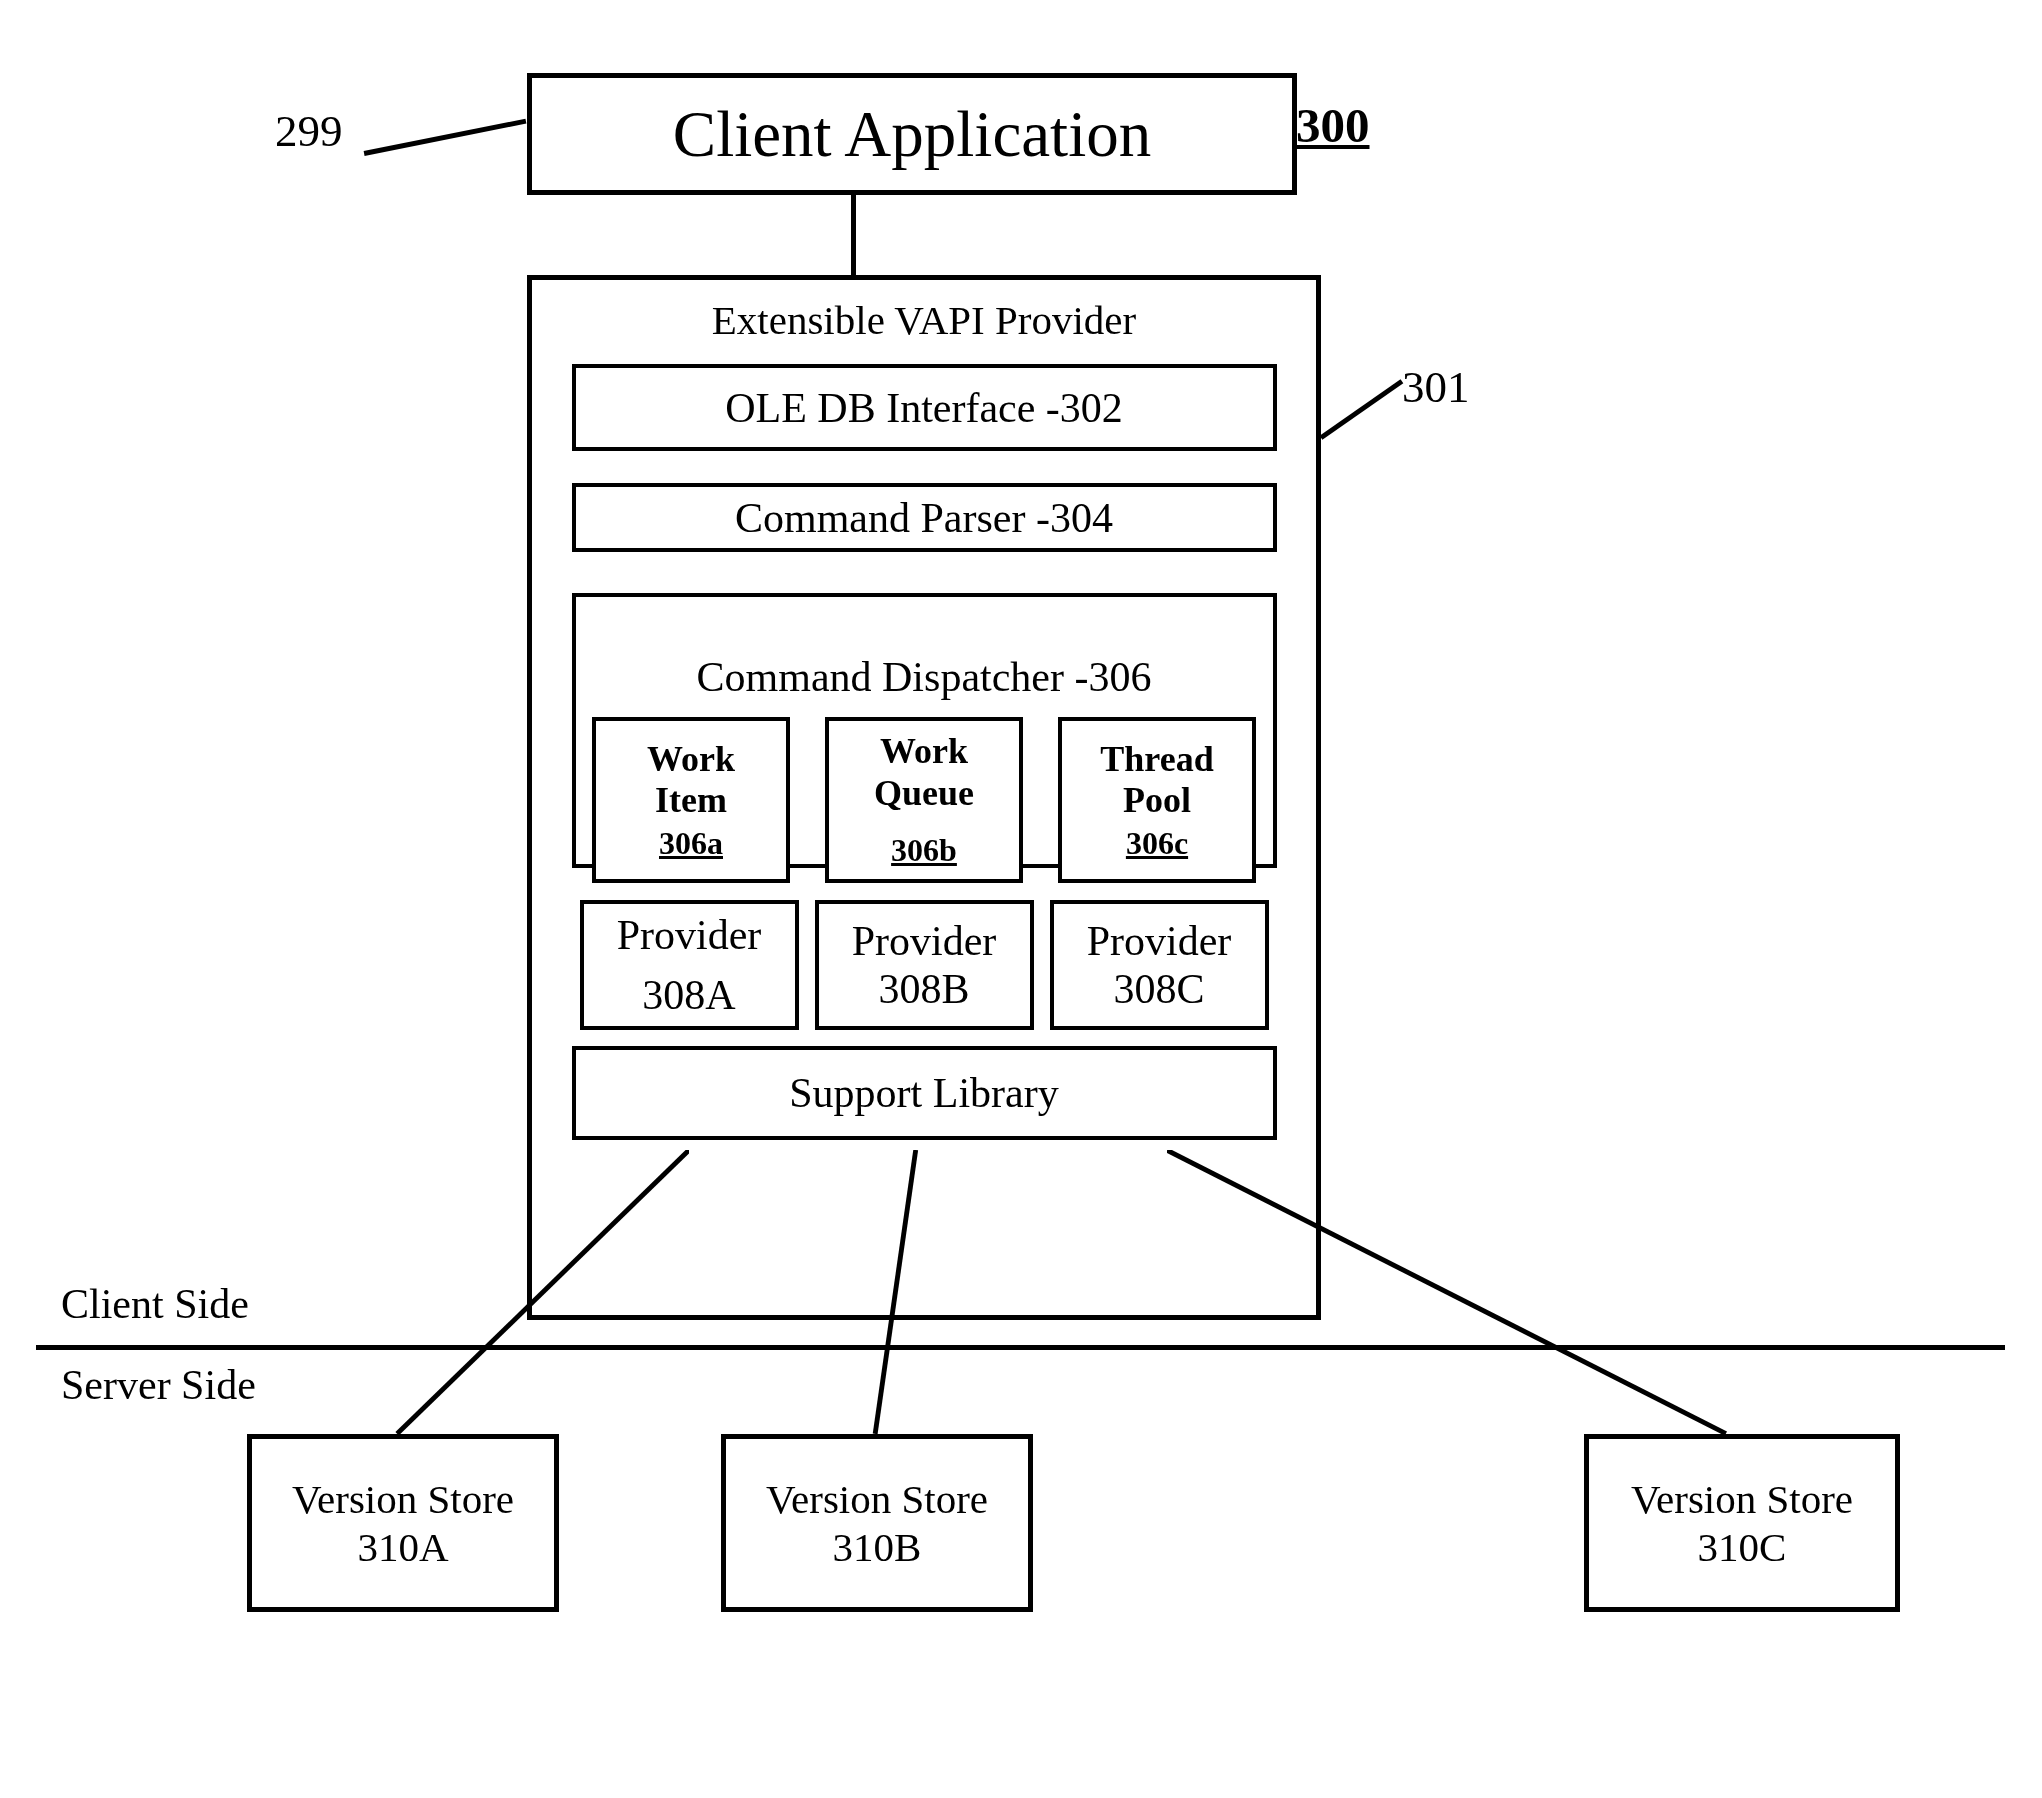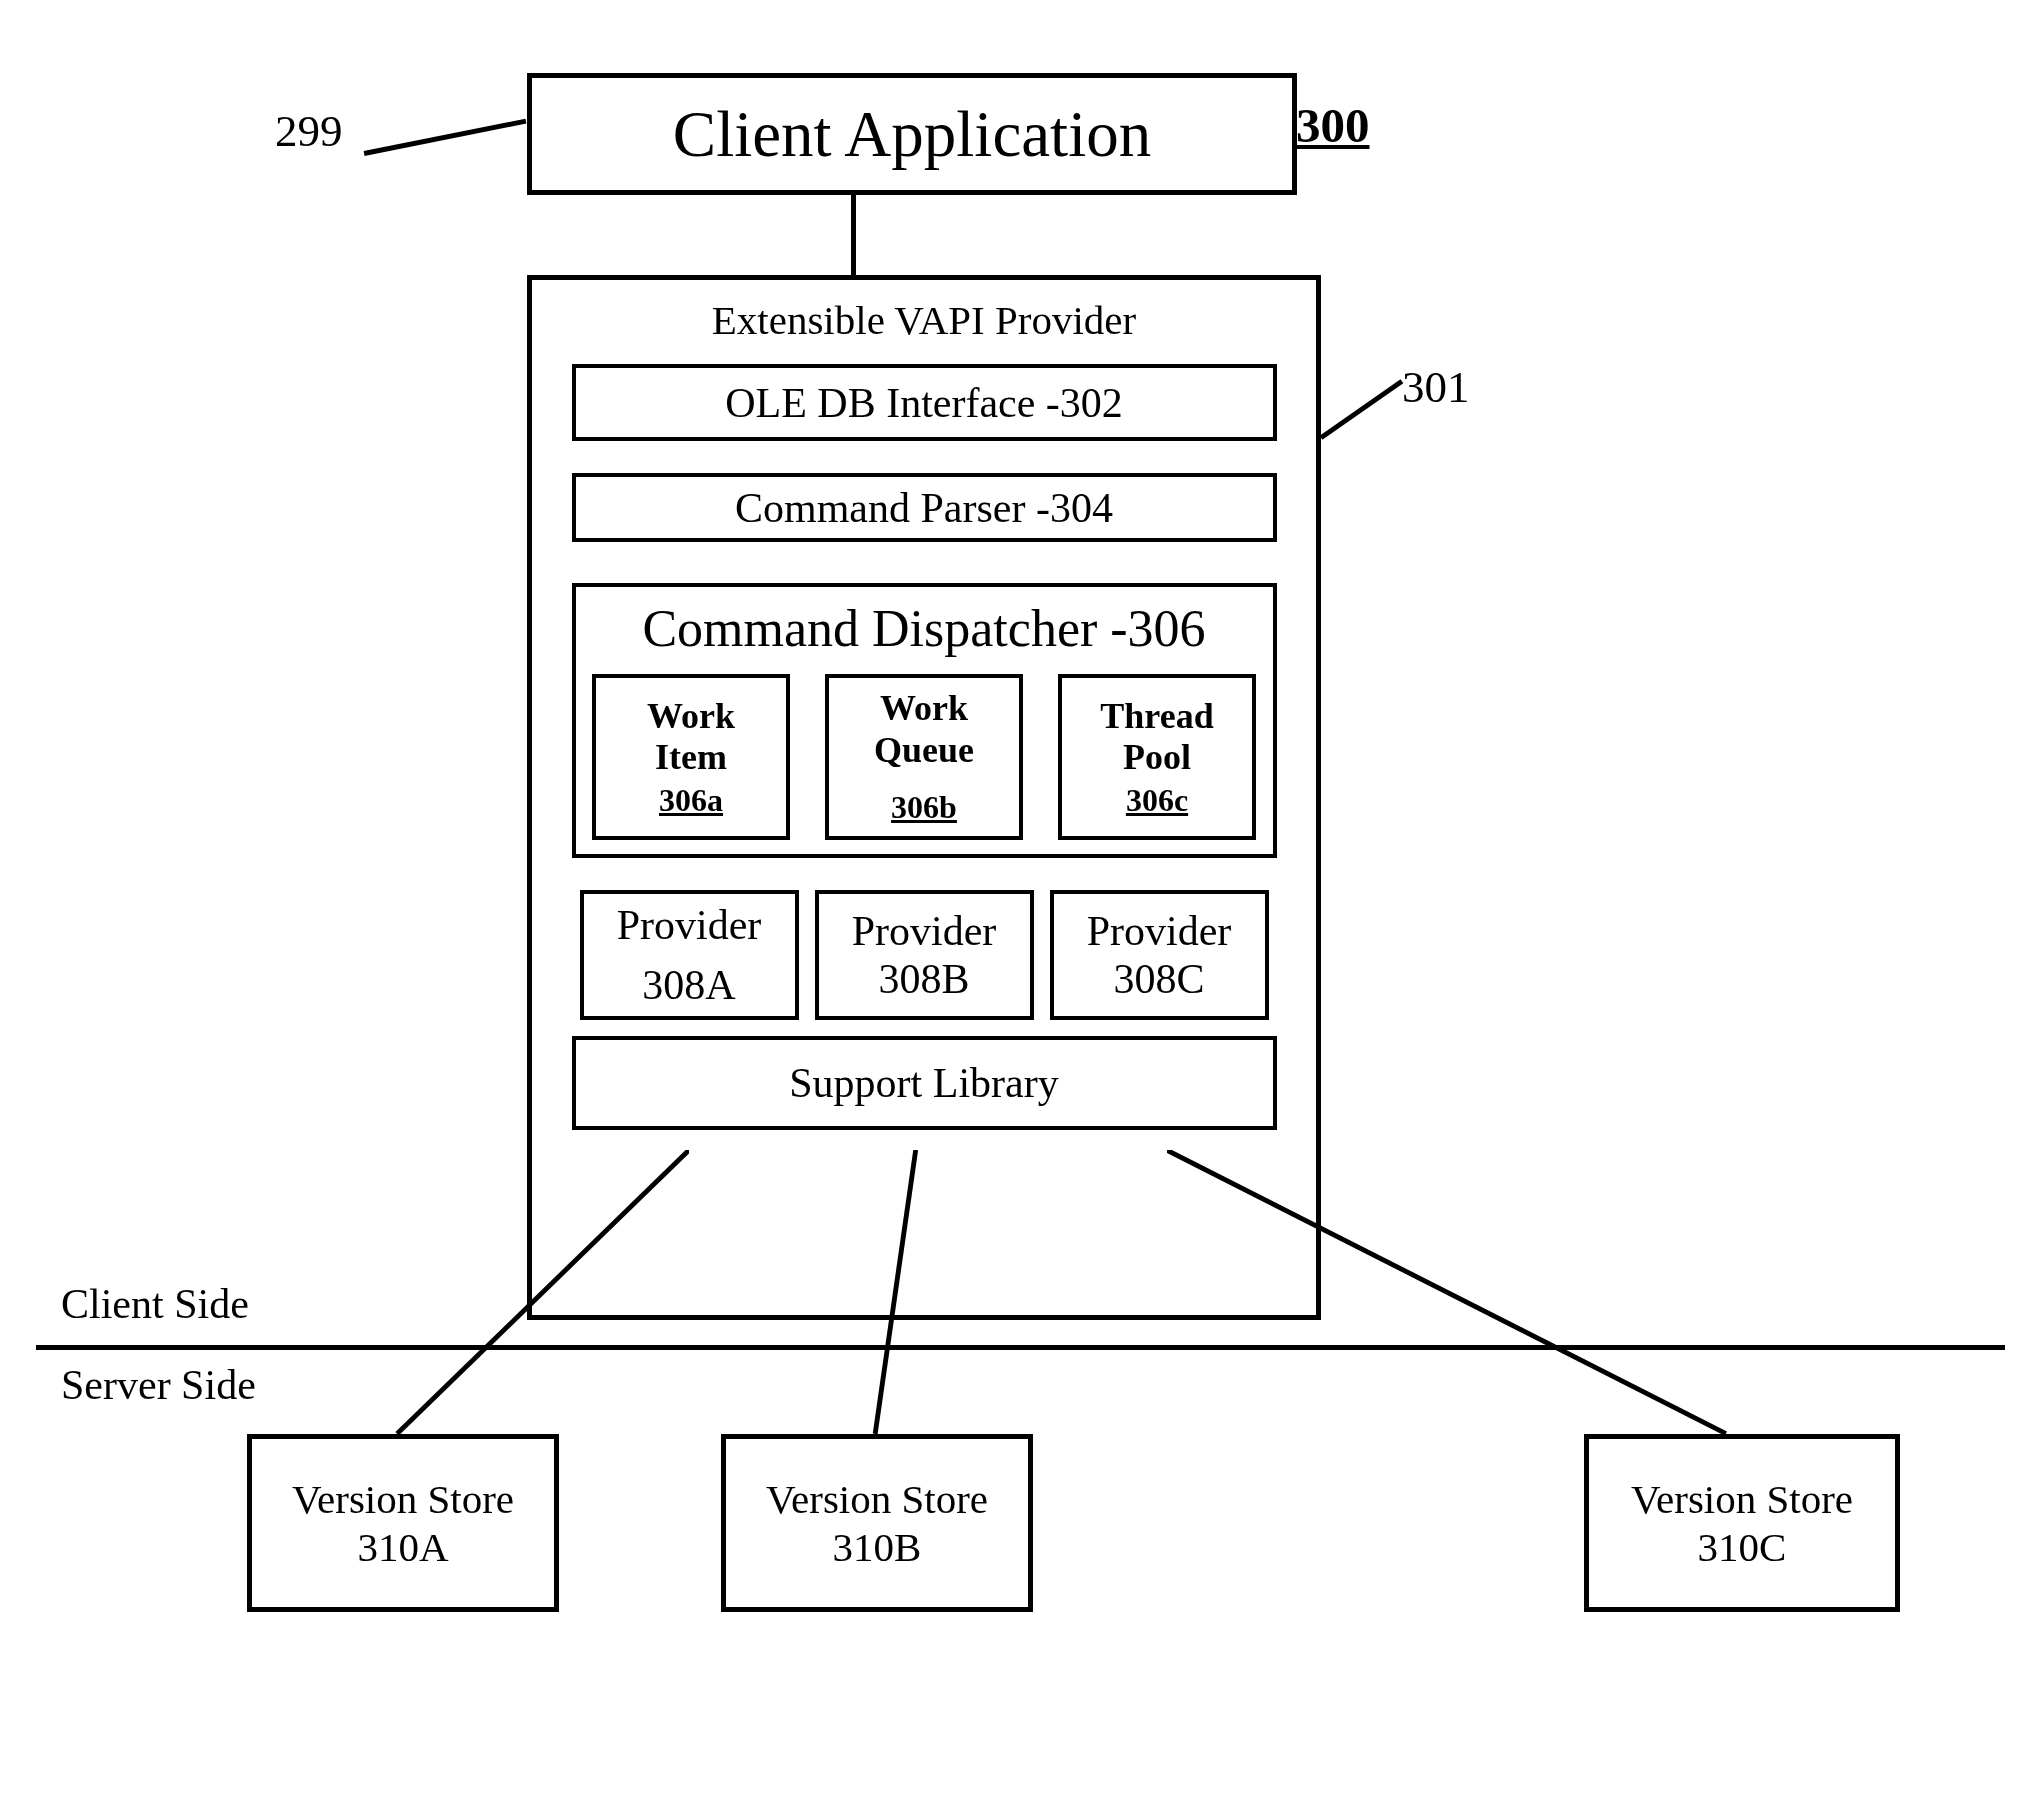--- a/index.html
+++ b/index.html
@@ -53,30 +53,30 @@
 <div class="label" style="left:275px; top:105px; font-size:45px;">299</div>
 <svg style="position:absolute; left:356px; top:113px; width:178px; height:81px;" viewBox="0 0 220 100" width="178" height="81">
   <line x1="10" y1="50" x2="210" y2="10" stroke="#000" stroke-width="6"></line>
 </svg>
 
 <div class="line" style="left:851px; top:194px; width:4.9px; height:81px;"></div>
 
 <div class="box" style="left:527px; top:275px; width:794px; height:1045px; justify-content:flex-start; padding-top:16px;">
   <span style="font-size:41px; margin-bottom:20px;">Extensible VAPI  Provider</span>
 
-  <div class="thin-box" style="position:relative; width:705px; height:77px; margin-bottom:32px;">
+  <div class="thin-box" style="position:relative; width:705px; height:87px; margin-bottom:32px;">
     <span style="font-size:42px;">OLE   DB Interface -302</span>
   </div>
 
   <div class="thin-box" style="position:relative; width:705px; height:69px; margin-bottom:41px;">
     <span style="font-size:42px;">Command Parser -304</span>
   </div>
 
   <div class="thin-box" style="position:relative; width:705px; height:275px; justify-content:flex-start; padding-top:12px; margin-bottom:32px;">
-    <span style="font-size:52px; margin-bottom:16px;">Command Dispatcher -306</span>
+    <span style="font-size:42px; margin-bottom:16px;margin-top:44px;">Command Dispatcher -306</span>
     <div style="display:flex; gap:35px;">
       <div class="thin-box" style="position:relative; width:198px; height:166px; line-height:1.15;">
         <span style="font-size:36px; font-weight:bold; white-space:pre-line;">Work<br>Item</span>
         <span style="font-size:32px; font-weight:bold; text-decoration:underline; margin-top:3.2px;">306a</span>
       </div>
       <div class="thin-box" style="position:relative; width:198px; height:166px; line-height:1.15;">
         <span style="font-size:36px; font-weight:bold; white-space:pre-line;">Work<br>Queue</span>
         <span style="font-size:32px; font-weight:bold; text-decoration:underline; margin-top:18px;">306b</span>
       </div>
       <div class="thin-box" style="position:relative; width:198px; height:166px; line-height:1.15;">

